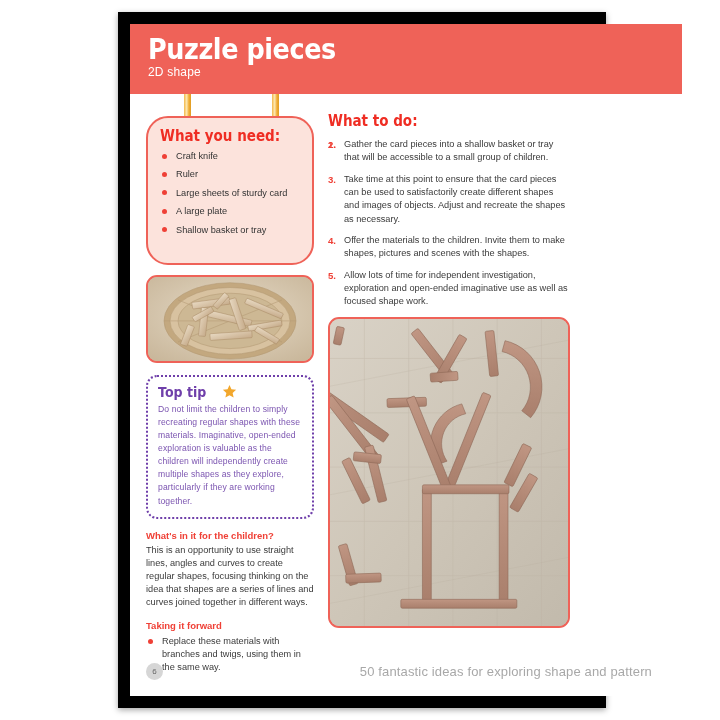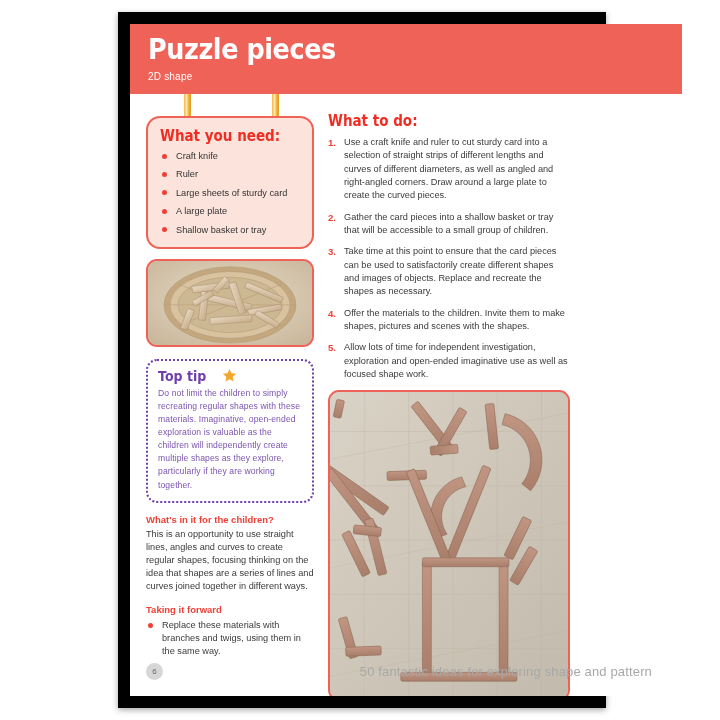--- a/index.html
+++ b/index.html
@@ -44,22 +44,22 @@
     font-family: "DejaVu Sans", sans-serif;
     font-weight: bold;
     font-size: 29px;
     letter-spacing: -0.5px;
     color: #ffffff;
     line-height: 1.02;
     transform: scaleX(0.88);
     transform-origin: left center;
   }
   .header-sub {
-    margin-top: 6px;
-    font-size: 10px;
+    margin-top: 0;
+    font-size: 12px;
     color: #ffffff;
     letter-spacing: 0.2px;
   }
 
   
   .body-cols {
     position: relative;
     display: flex;
     padding: 0 16px;
   }
@@ -73,23 +73,23 @@
     width: 7px;
     height: 22px;
     background: linear-gradient(90deg,#f3b84b 0%,#fde8b0 38%,#f0ad35 70%,#e09c22 100%);
   }
   .tape.t1 { left: 38px; }
   .tape.t2 { left: 126px; }
 
   
   .need-box {
     border: 2px solid #ef6258;
-    border-radius: 14px;
+    border-radius: 22px;
     background: #fce3dc;
-    padding: 9px 10px 11px 12px;
+    padding: 9px 10px 27px 12px;
   }
   .need-title {
     font-family: "DejaVu Sans", sans-serif;
     font-weight: bold;
     font-size: 15px;
     color: #ef2d23;
     transform: scaleX(0.9);
     transform-origin: left center;
     margin-bottom: 5px;
   }
@@ -339,29 +339,28 @@
       </ul>
     </div>
 
     <div class="col-right">
 
       <div class="todo-title">What to do:</div>
 
       <ul class="todo-list">
         <li>
           <span class="todo-num">1.</span>
-          <span>Use a craft knife and ruler to cut sturdy card into a selection of straight strips of different lengths and curves of different diameters, as well as angled and right-angled corners. Draw around a large plate to create the curved pieces.</span>
         </li>
         <li>
           <span class="todo-num">2.</span>
           <span>Gather the card pieces into a shallow basket or tray that will be accessible to a small group of children.</span>
         </li>
         <li>
           <span class="todo-num">3.</span>
-          <span>Take time at this point to ensure that the card pieces can be used to satisfactorily create different shapes and images of objects. Replace and recreate the shapes as necessary.</span>
+          <span>Take time at this point to ensure that the card pieces can be used to satisfactorily create different shapes and images of objects. Adjust and recreate the shapes as necessary.</span>
         </li>
         <li>
           <span class="todo-num">4.</span>
           <span>Offer the materials to the children. Invite them to make shapes, pictures and scenes with the shapes.</span>
         </li>
         <li>
           <span class="todo-num">5.</span>
           <span>Allow lots of time for independent investigation, exploration and open-ended imaginative use as well as focused shape work.</span>
         </li>
       </ul>

